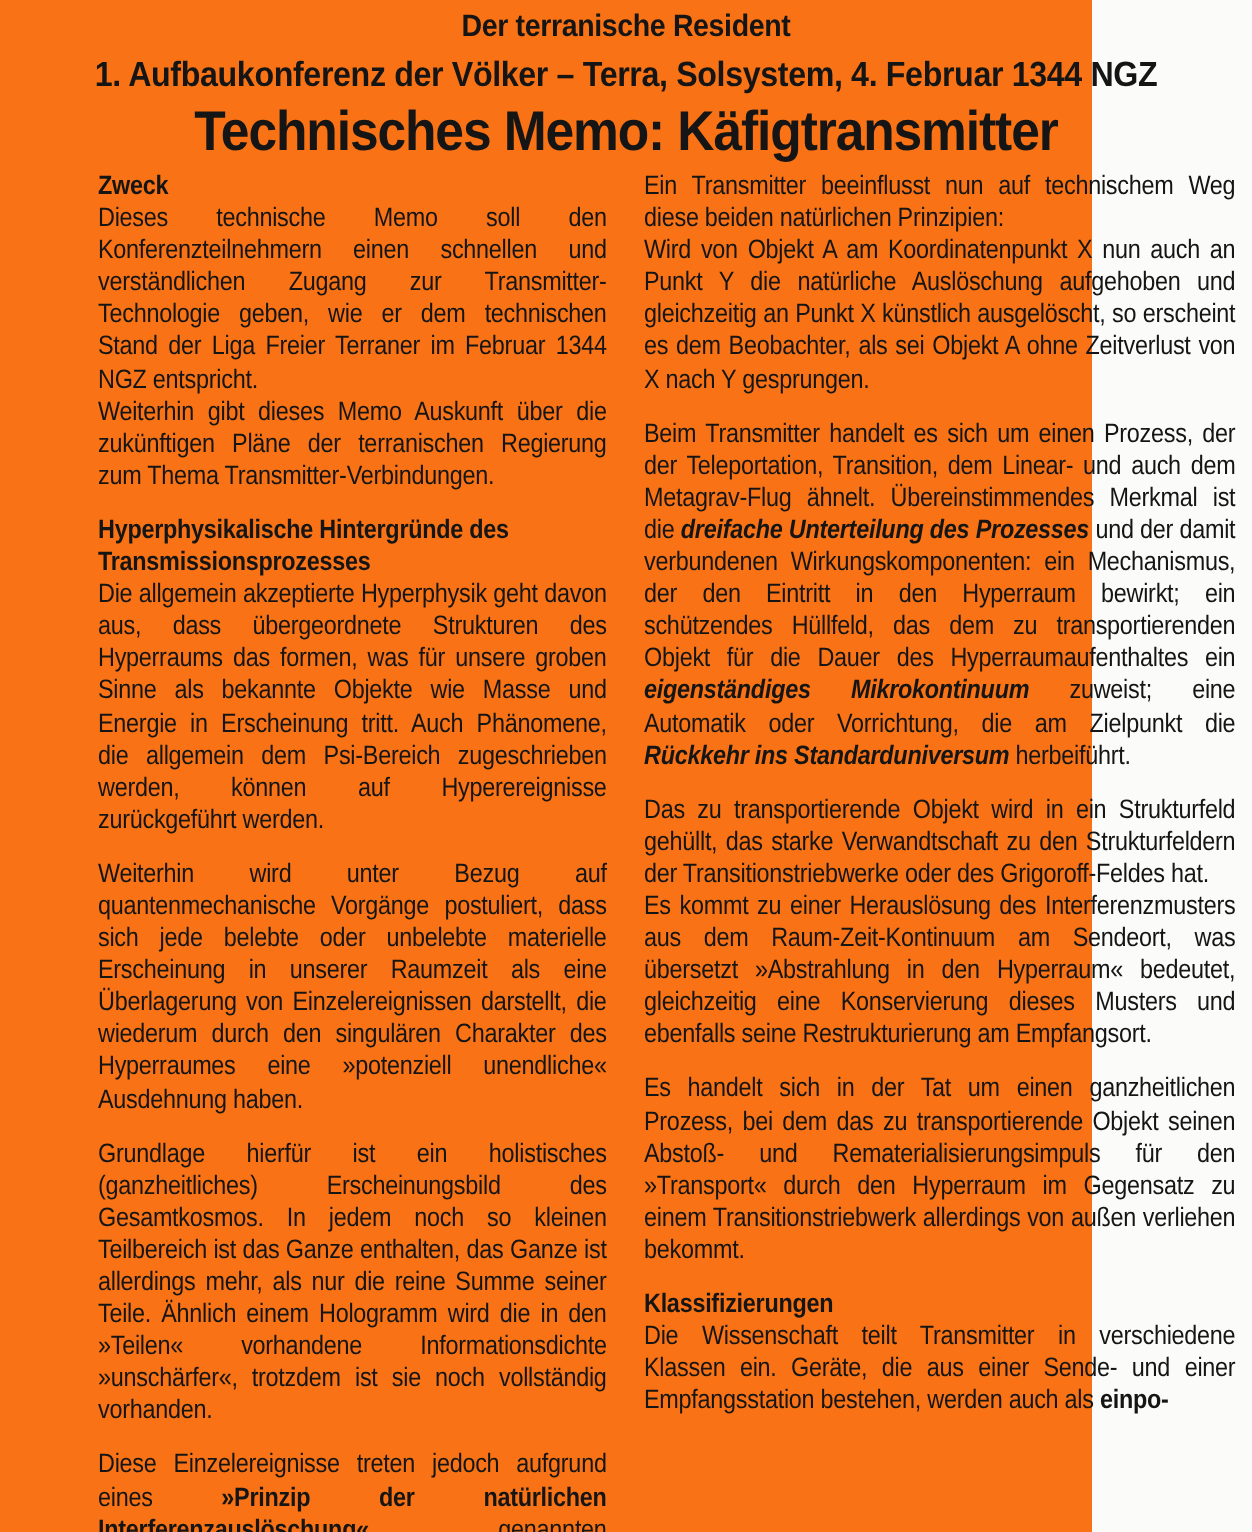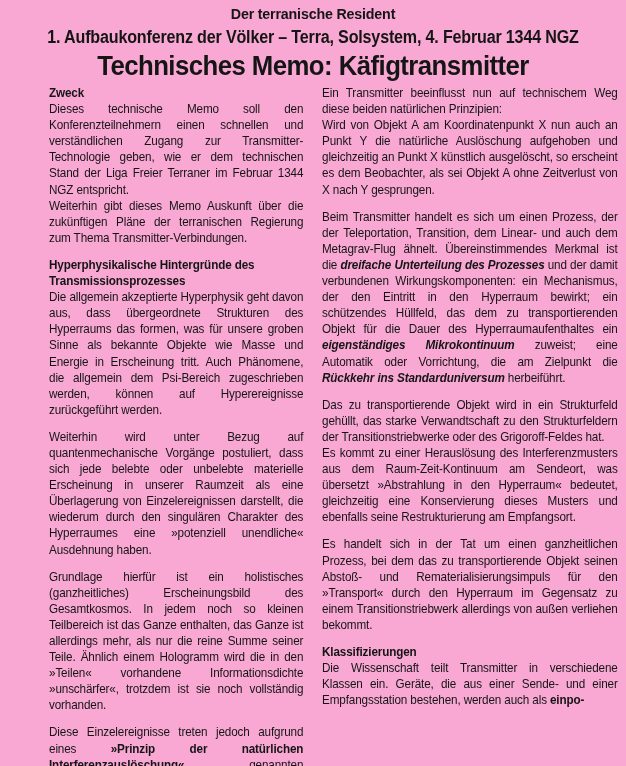--- a/index.html
+++ b/index.html
@@ -5,23 +5,23 @@
   html, body {
     margin: 0;
     padding: 0;
     width: 626px;
     height: 766px;
     overflow: hidden;
     background: #fbfbf9;
   }
   .page {
     position: relative;
-    width: 626px;
+    width: 546px;
     height: 766px;
-    background: #f9a8d4;
+    background: #f97316;
     color: #151515;
     font-family: "Liberation Sans", sans-serif;
   }
   .hdr {
     position: absolute;
     top: 5px;
     left: 0;
     width: 626px;
     text-align: center;
     transform: scaleX(0.92);

